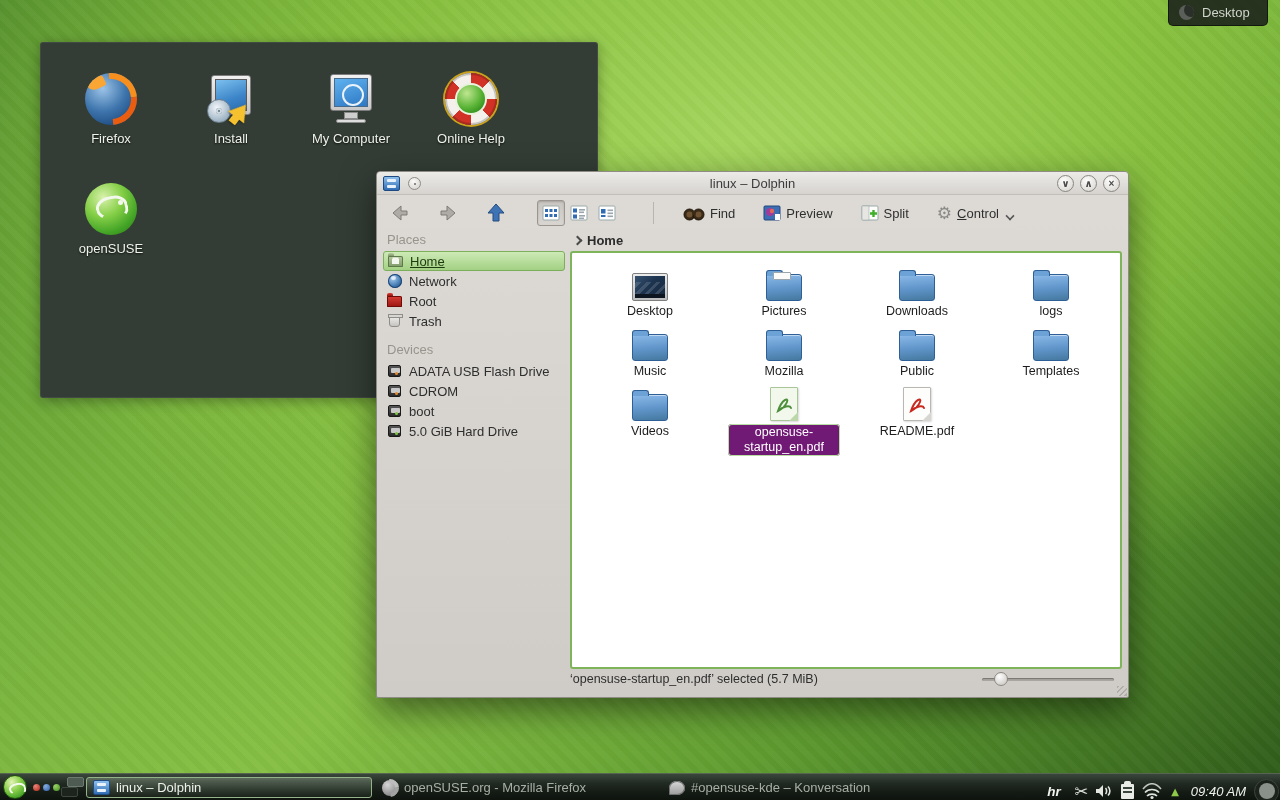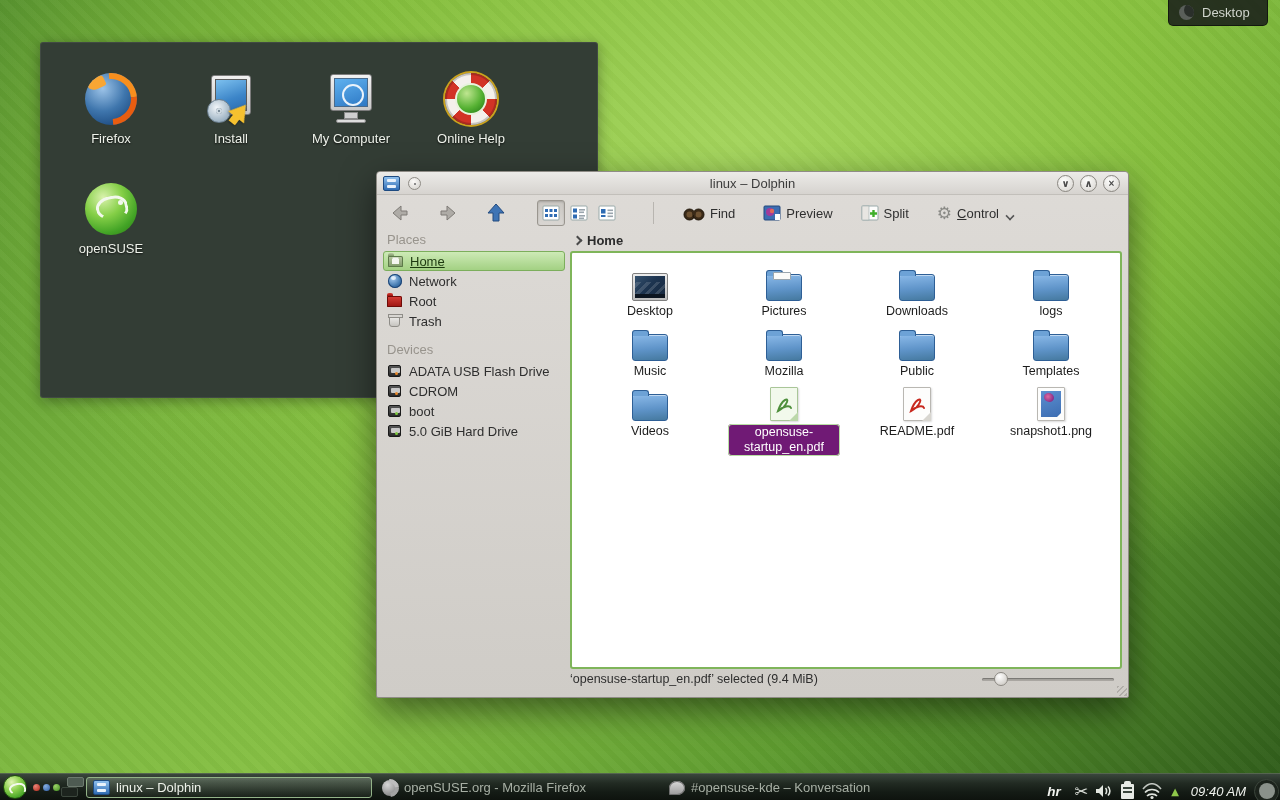--- a/index.html
+++ b/index.html
@@ -490,32 +490,24 @@
       <div class="ficon">
         <span class="i-page">
           <svg width="20" height="22" viewBox="0 0 20 22">
               <path d="M4 18 C8 6 15 4 13 9 C11 14 6 17 4 18 Z M4 18 C9 13 16 12 17 15" fill="none" stroke="#c8281e" stroke-width="2" stroke-linecap="round"></path>
             </svg>
           <span class="fold-corner"></span>
         </span>
       </div>
       <div class="flabel">README.pdf</div>
     </div>
-    <div class="fitem" style="left:419px; top:128px;">
-      <div class="ficon">
-        <span class="i-page">
-            <span class="imgfill"></span>
-          </span>
-      </div>
-      <div class="flabel">snapshot1.png</div>
-    </div>
   </div>
 
   <div class="statusbar">
-    <span>‘opensuse-startup_en.pdf’ selected (9.4 MiB)</span>
+    <span>‘opensuse-startup_en.pdf’ selected (5.7 MiB)</span>
     <span class="slider">
       <span class="track"></span>
       <span class="handle"></span>
     </span>
   </div>
   <span class="resizegrip"></span>
 </div>
 
 <div class="taskbar">
   <span class="orb"></span>

